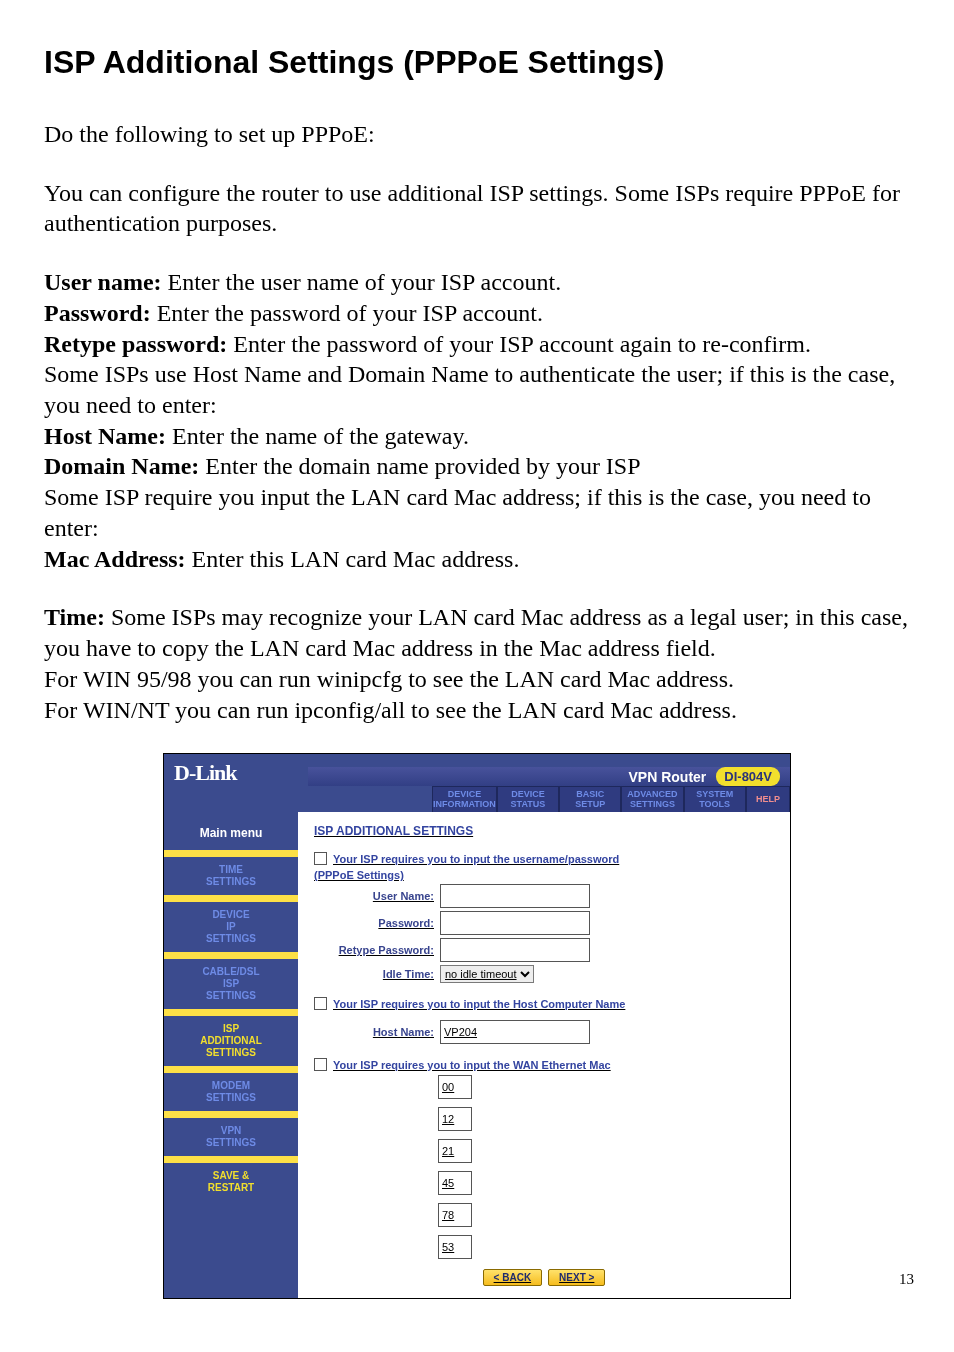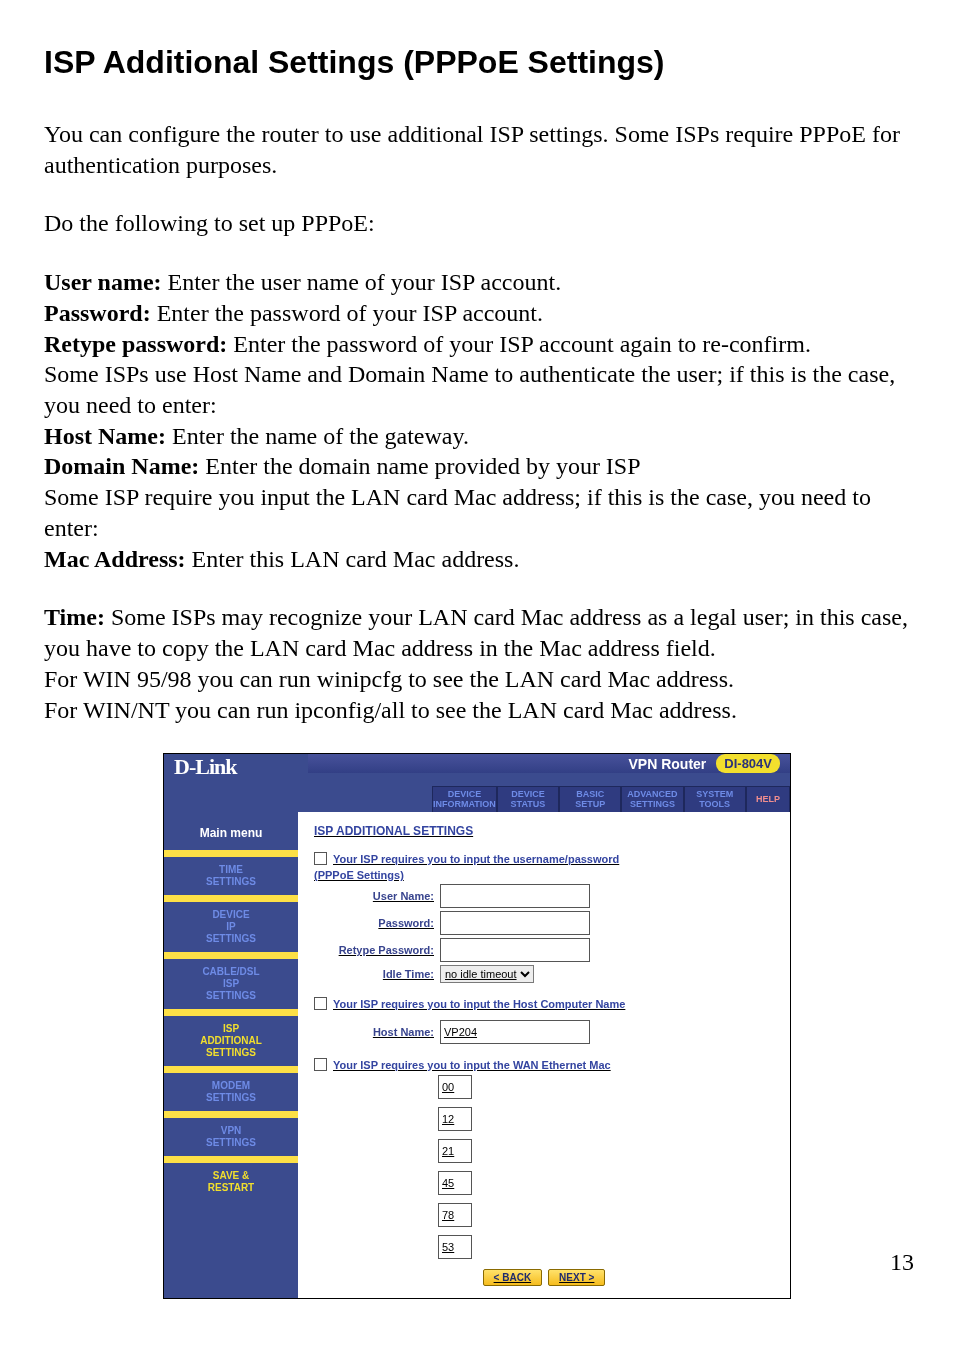--- a/index.html
+++ b/index.html
@@ -1,25 +1,25 @@
 <!DOCTYPE html>
 <html><head>
 <meta charset="utf-8">
 <style>
   html,body{margin:0;padding:0;background:#fff;font-family:"Times New Roman",Times,serif;color:#000;}
   .page{width:954px;min-height:1352px;box-sizing:border-box;padding:44px 44px 0 44px;position:relative;}
   h1{font-family:Arial,Helvetica,sans-serif;font-weight:bold;font-size:32px;margin:0 0 38px 0;}
   .para{font-size:24px;line-height:1.28;margin:0 0 28px 0;}
   .block{font-size:24px;line-height:1.28;margin:0 0 28px 0;}
   .label{font-weight:bold;}
-  .pnum{position:absolute;right:40px;bottom:76px;font-size:24px;}
+  .pnum{position:absolute;right:40px;bottom:64px;font-size:15px;}
   
   .shot{width:626px;margin:4px auto 0 auto;font-family:Tahoma,Arial,sans-serif;font-size:11px;
         background:#3b4b8e;border:1px solid #000;display:flex;flex-direction:column;}
-  .topbar{display:flex;align-items:flex-start;height:32px;}
+  .topbar{display:flex;align-items:flex-end;height:32px;}
   .logo{width:134px;background:#3b4b8e;color:#fff;font-family:"Times New Roman",serif;font-size:22px;
         font-weight:bold;display:flex;align-items:center;padding-left:10px;}
   .logo-dot{letter-spacing:-1px;}
   .topright{flex:1;background:linear-gradient(#48529b,#323f85);display:flex;align-items:center;
             justify-content:flex-end;padding-right:10px;gap:10px;}
   .vpn{color:#fff;font-weight:bold;font-size:14px;}
   .model{background:#f2df2d;color:#2a327a;font-weight:bold;padding:2px 8px;border-radius:9px;font-size:13px;}
   .tabs{display:flex;height:26px;margin-left:134px;background:#3b4b8e;}
   .tab{flex:1;border:1px solid #1e285c;border-bottom:none;background:#2f3b80;color:#6e8be6;
        font-size:9px;font-weight:bold;text-align:center;display:flex;flex-direction:column;
@@ -48,23 +48,23 @@
   .btnrow{display:flex;justify-content:center;gap:6px;margin-top:10px;}
   .btn{background:linear-gradient(#ffe26b,#f6bc1e);border:1px solid #8a6a00;color:#1f2b6e;
        font-weight:bold;font-size:10px;padding:2px 10px;border-radius:2px;cursor:pointer;}
 </style>
 </head>
 <body>
 <div class="page">
 
 <h1>ISP Additional Settings (PPPoE Settings)</h1>
 
+<p class="para">Do the following to set up PPPoE:</p>
+
 <p class="para">You can configure the router to use additional ISP settings. Some ISPs require PPPoE for authentication purposes.</p>
-
-<p class="para">Do the following to set up PPPoE:</p>
 
 <div class="block">
   <span class="label">User name:</span><span> Enter the user name of your ISP account.</span><br>
   <span class="label">Password:</span><span> Enter the password of your ISP account.</span><br>
   <span class="label">Retype password:</span><span> Enter the password of your ISP account again to re-confirm.</span><br>
   <span>Some ISPs use Host Name and Domain Name to authenticate the user; if this is the case, you need to enter:</span><br>
   <span class="label">Host Name:</span><span> Enter the name of the gateway.</span><br>
   <span class="label">Domain Name:</span><span> Enter the domain name provided by your ISP</span><br>
   <span>Some ISP require you input the LAN card Mac address; if this is the case, you need to enter:</span><br>
   <span class="label">Mac Address:</span><span> Enter this LAN card Mac address.</span>

